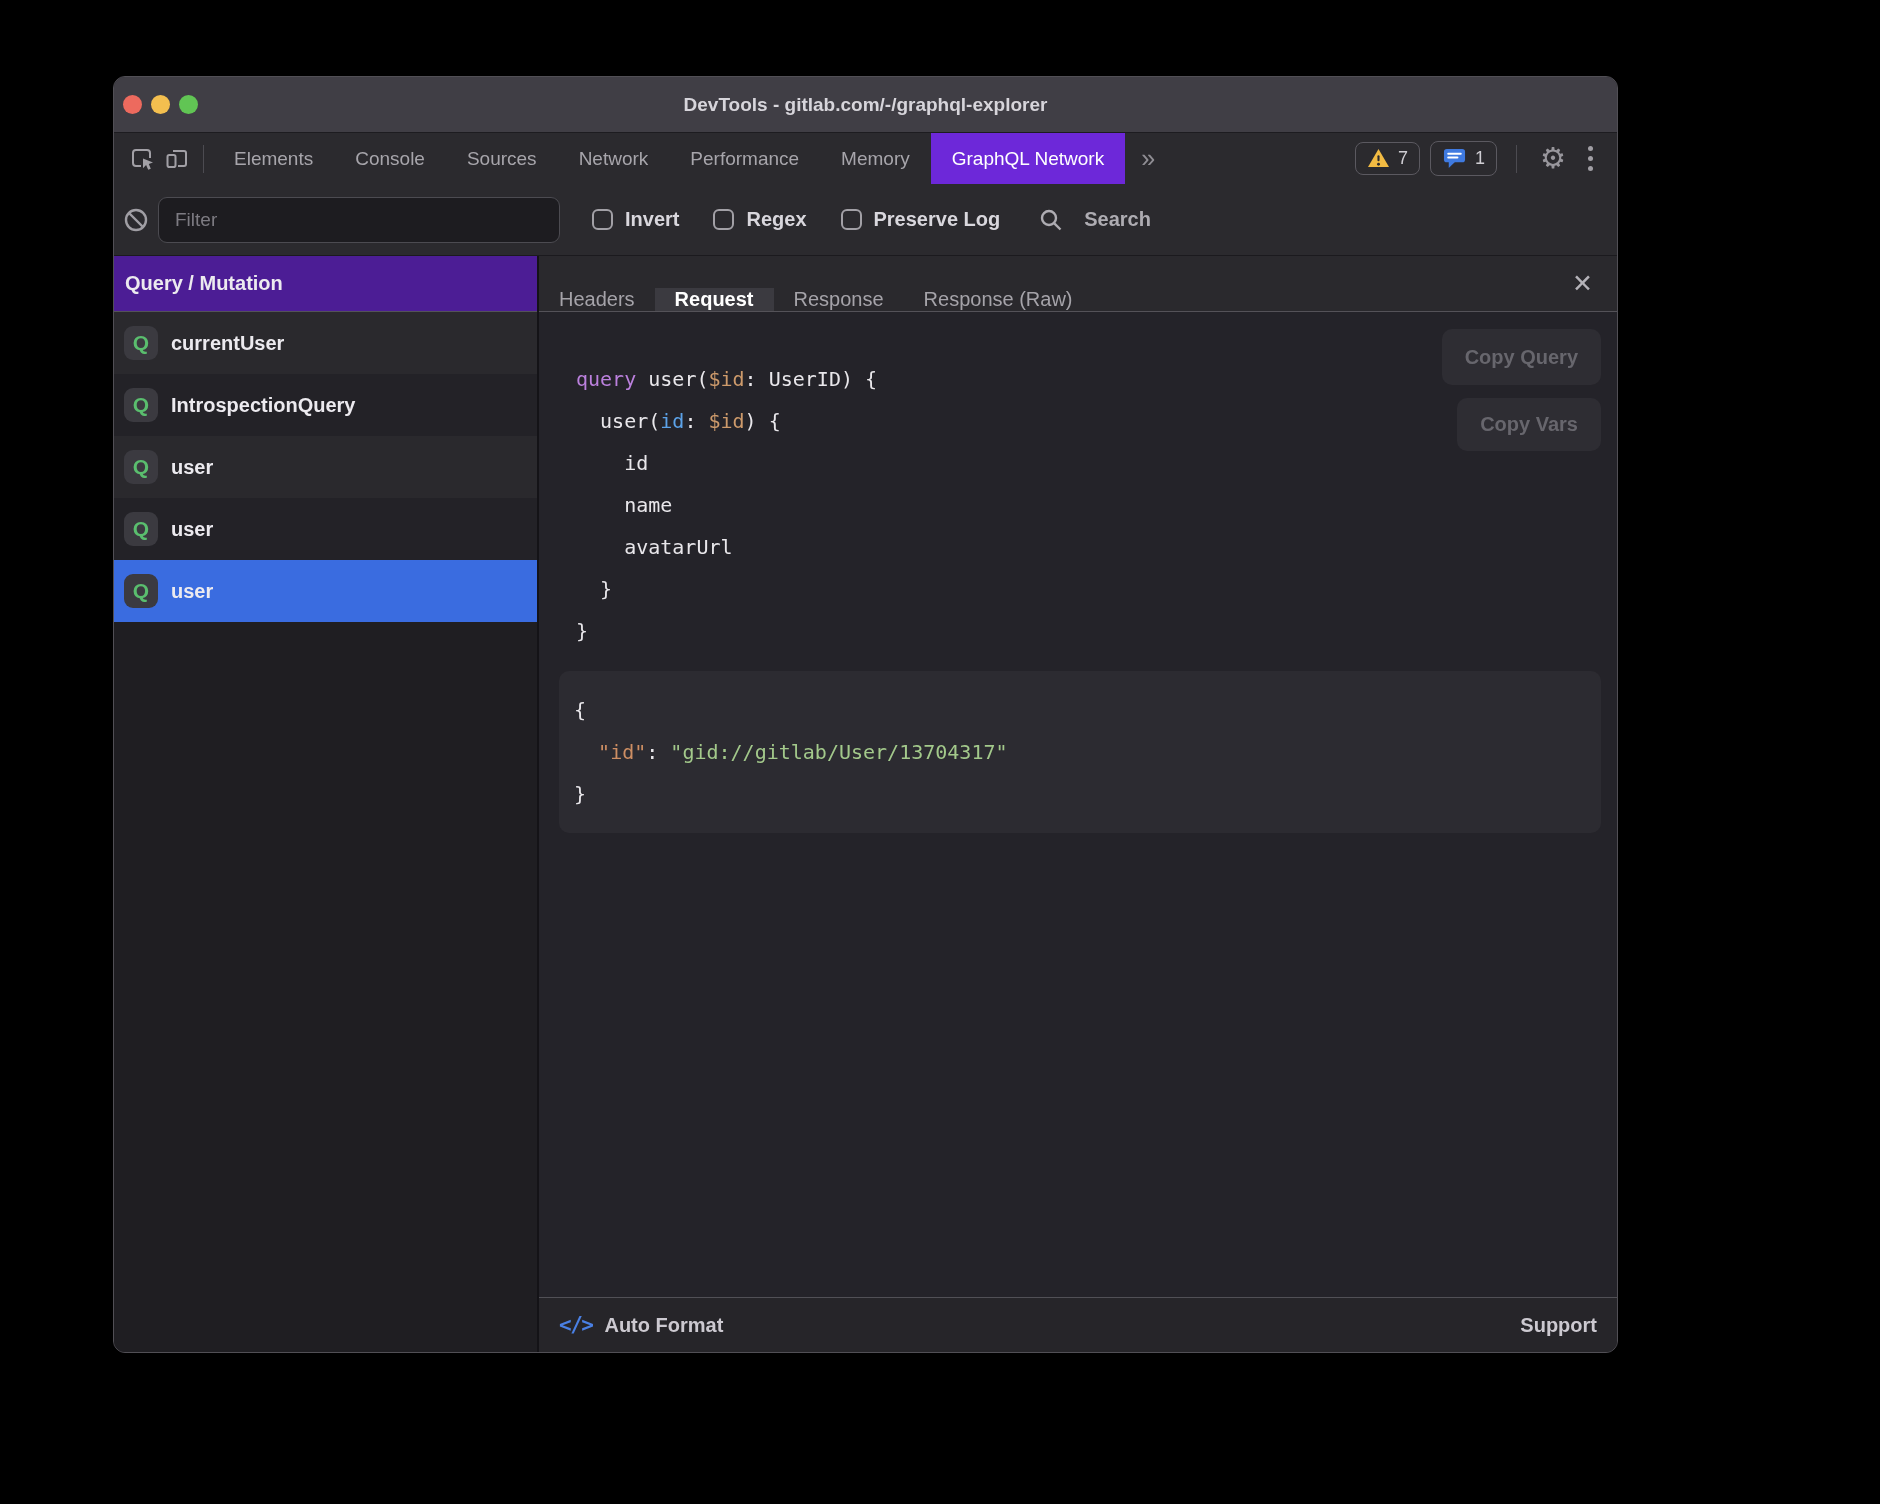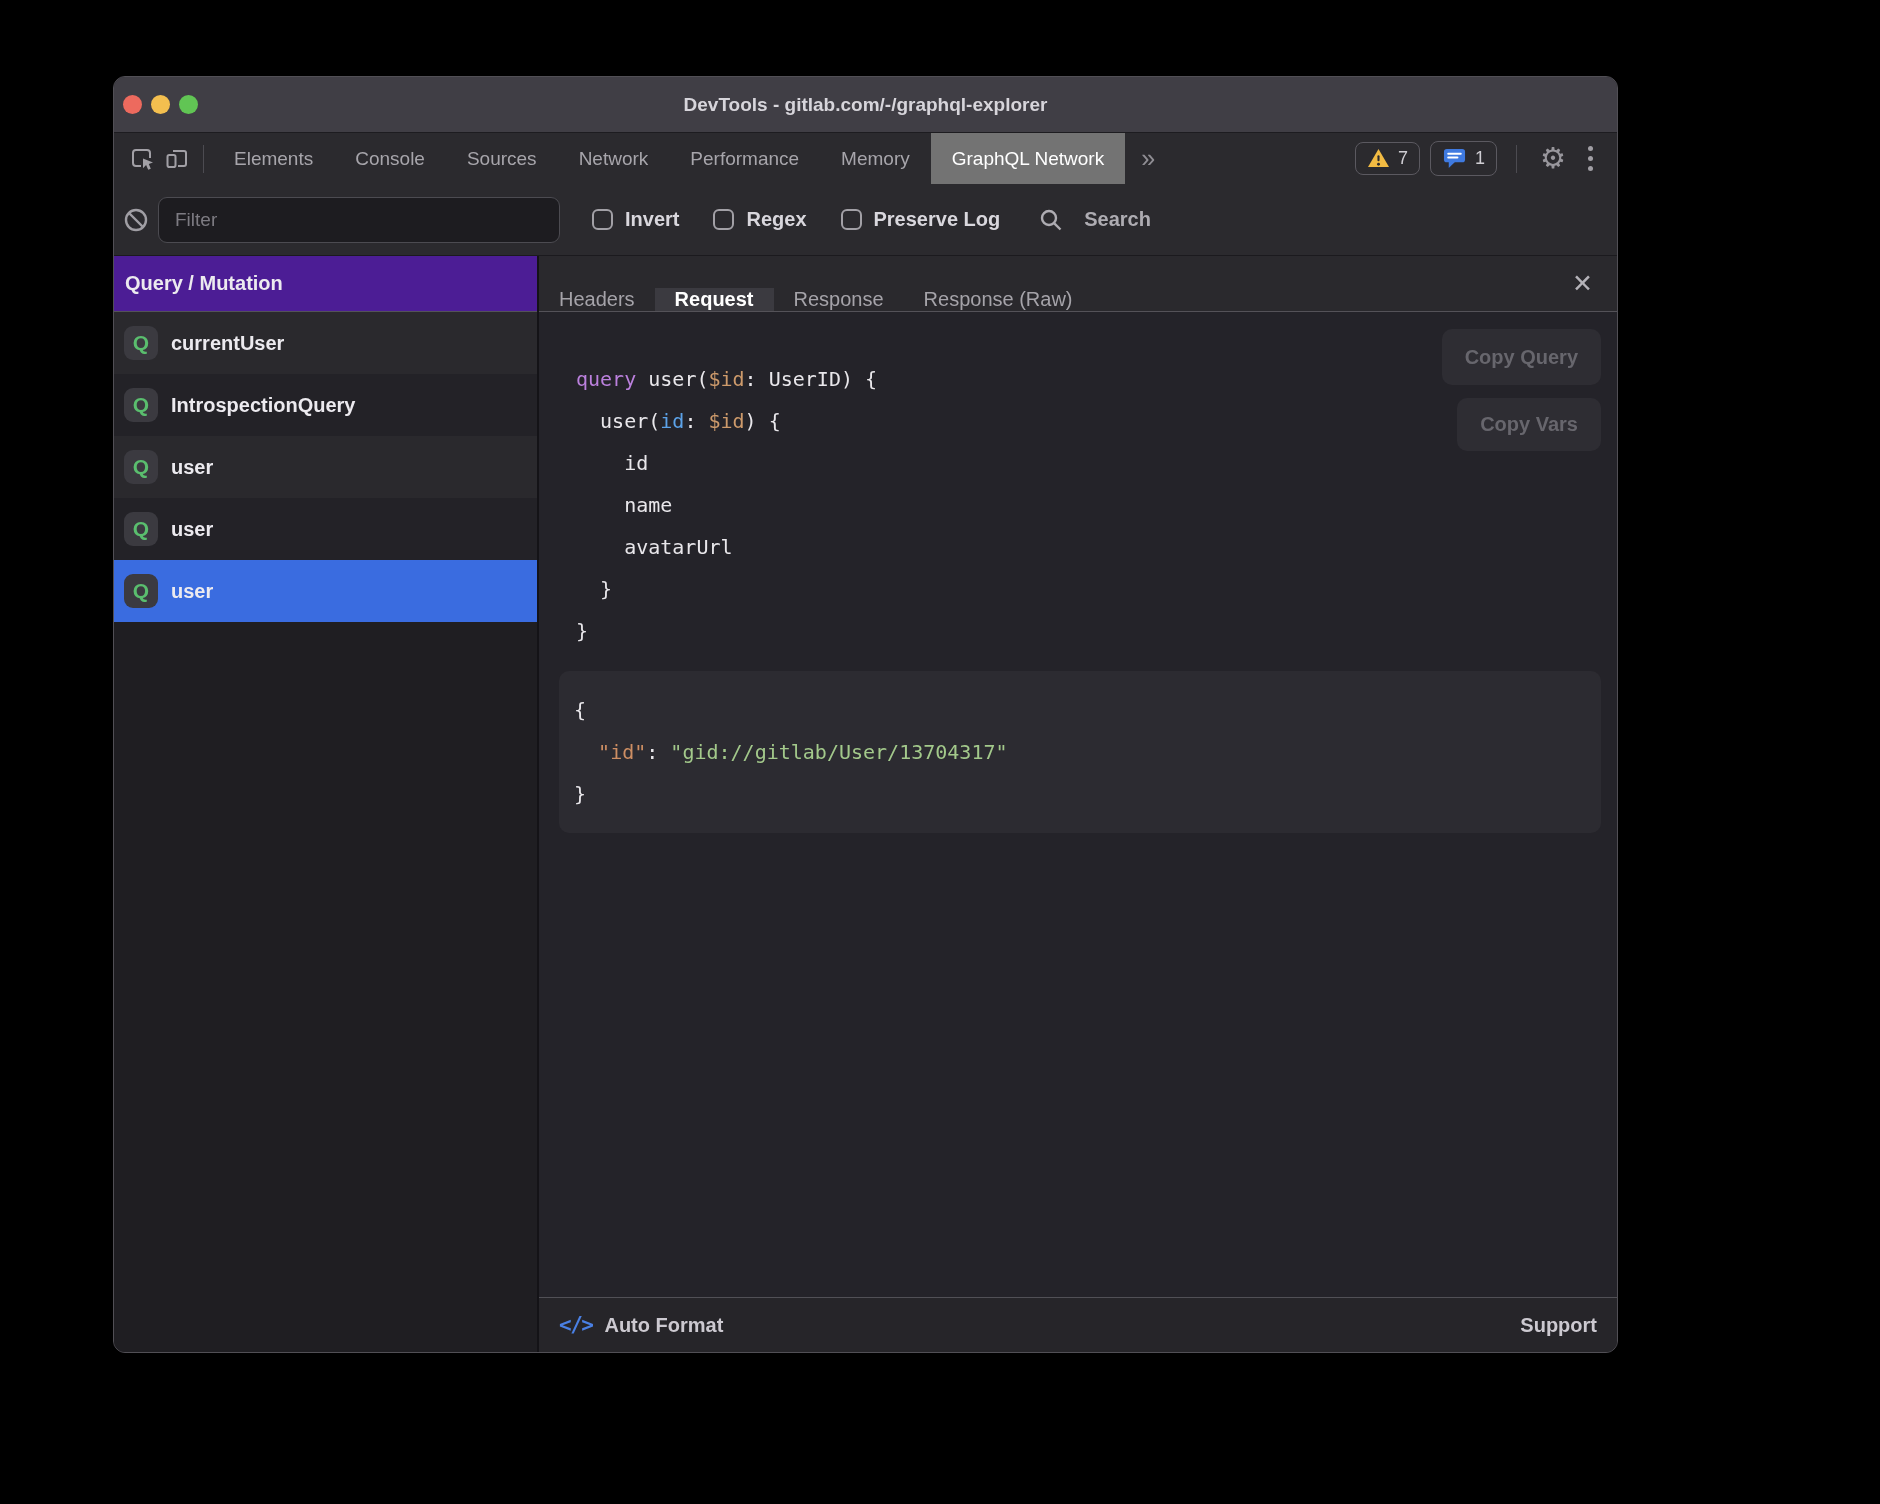--- a/index.html
+++ b/index.html
@@ -25,21 +25,21 @@
     position:absolute; left:0; right:0; text-align:center;
     font-size:19px; font-weight:700; color:#d7d5db;
   }
   
   .toolbar { height:51px; flex:none; background:#2b2a2e; display:flex; align-items:stretch; }
   .tb-left { display:flex; align-items:center; padding-left:12px; }
   .icon-btn { width:34px; height:34px; display:flex; align-items:center; justify-content:center; }
   .tb-divider { width:1px; height:28px; background:#4c4b51; margin:auto 9px; }
   .tb-tabs { display:flex; align-items:stretch;justify-content:space-between; }
   .tb-tab { display:flex; align-items:center; padding:0 21px; font-size:19px; color:#a7a5ab; cursor:default; }
-  .tb-tab.selected { background:#737373; color:#fff; font-weight:500; }
+  .tb-tab.selected { background:#6d28d9; color:#fff; font-weight:500; }
   .tb-more { display:flex; align-items:center; padding:0 16px; color:#8f8d93; font-size:25px; }
   .tb-right { margin-left:auto; display:flex; align-items:center; gap:10px; padding-right:16px; }
   .badge-pill {
     display:flex; align-items:center; gap:8px; border:1px solid #5b5960;
     border-radius:8px; padding:5px 11px; color:#cfcdd3; font-size:18px;
   }
   .gear { font-size:29px; color:#98969c; line-height:1; padding:0 4px; }
   .kebab { display:flex; flex-direction:column; align-items:center; padding:0 8px; }
   .kebab .dot { width:5px; height:5px; border-radius:50%; background:#a09ea4; margin:2.5px 0; }
   

